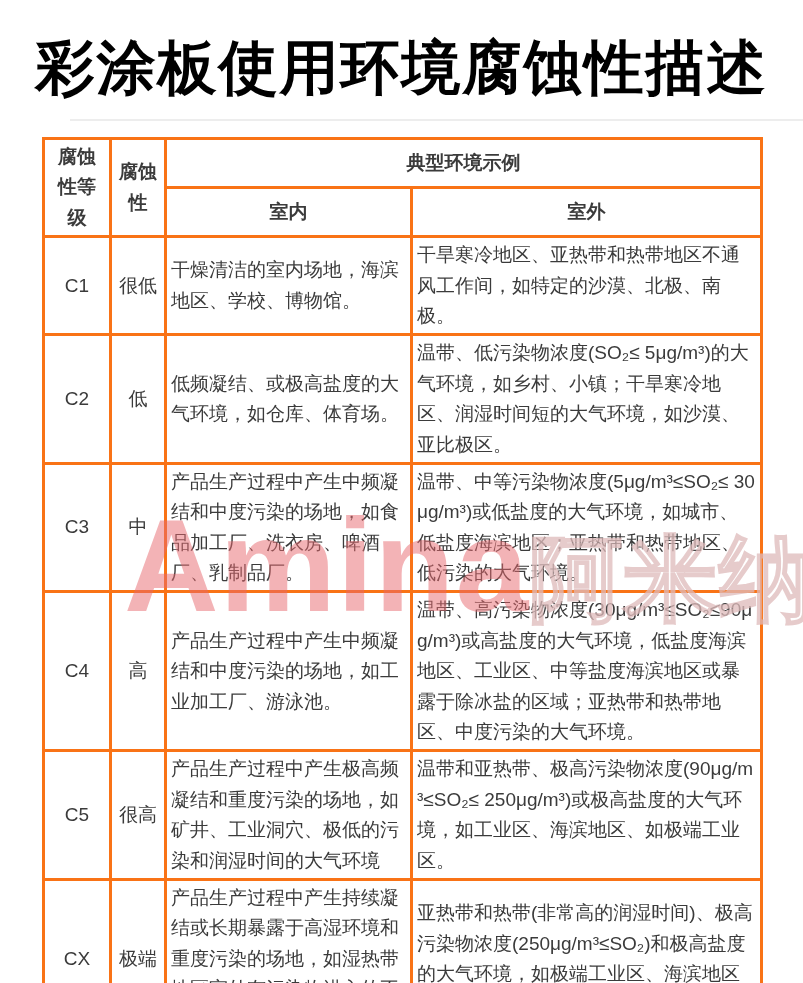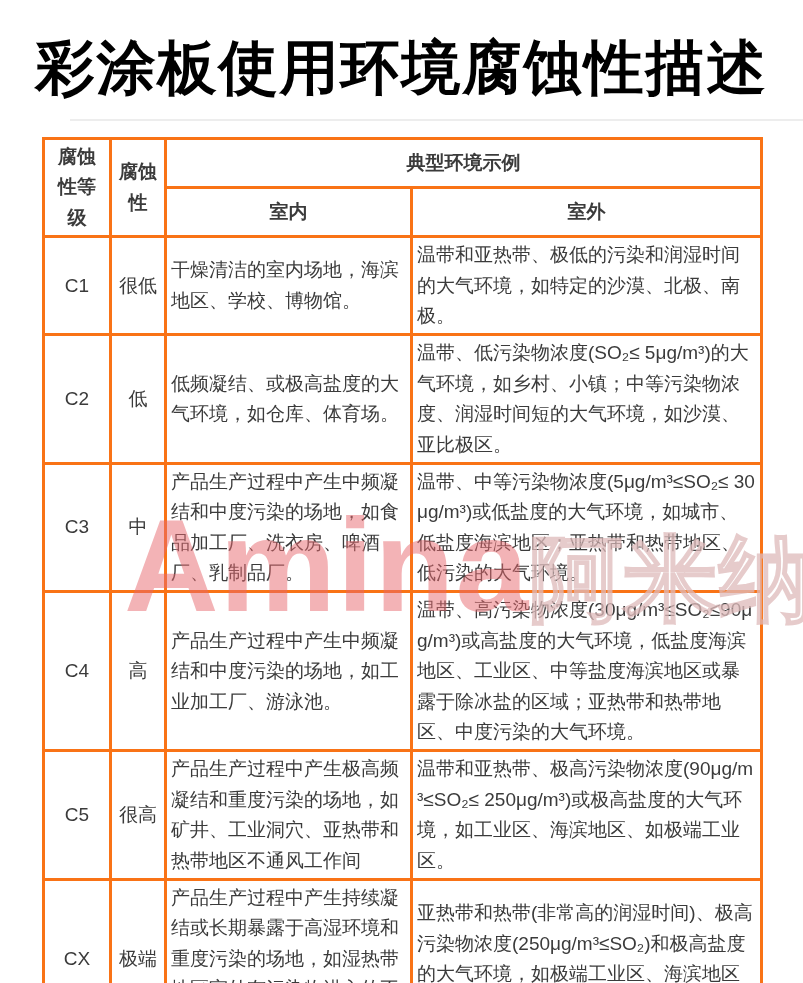--- a/index.html
+++ b/index.html
@@ -117,44 +117,44 @@
     </tr>
     <tr class="h2">
       <td class="c-head">室内</td>
       <td class="c-head">室外</td>
     </tr>
 
     <tr class="r-c1">
       <td class="c-grade">C1</td>
       <td class="c-level">很低</td>
       <td class="c-indoor">干燥清洁的室内场地，海滨地区、学校、博物馆。</td>
-      <td class="c-outdoor">温带和亚热带、极低的污染和润湿时间的大气环境，如特定的沙漠、北极、南极。</td>
+      <td class="c-outdoor">干旱寒冷地区、亚热带和热带地区不通风工作间，如特定的沙漠、北极、南极。</td>
     </tr>
     <tr class="r-c2">
       <td class="c-grade">C2</td>
       <td class="c-level">低</td>
       <td class="c-indoor">低频凝结、或极高盐度的大气环境，如仓库、体育场。</td>
-      <td class="c-outdoor">温带、低污染物浓度(SO₂≤ 5μg/m³)的大气环境，如乡村、小镇；中等污染物浓度、润湿时间短的大气环境，如沙漠、亚比极区。</td>
+      <td class="c-outdoor">温带、低污染物浓度(SO₂≤ 5μg/m³)的大气环境，如乡村、小镇；干旱寒冷地区、润湿时间短的大气环境，如沙漠、亚比极区。</td>
     </tr>
     <tr class="r-c3">
       <td class="c-grade">C3</td>
       <td class="c-level">中</td>
       <td class="c-indoor">产品生产过程中产生中频凝结和中度污染的场地，如食品加工厂、洗衣房、啤酒厂、乳制品厂。</td>
       <td class="c-outdoor">温带、中等污染物浓度(5μg/m³≤SO₂≤ 30μg/m³)或低盐度的大气环境，如城市、低盐度海滨地区；亚热带和热带地区、低污染的大气环境。</td>
     </tr>
     <tr class="r-c4">
       <td class="c-grade">C4</td>
       <td class="c-level">高</td>
       <td class="c-indoor">产品生产过程中产生中频凝结和中度污染的场地，如工业加工厂、游泳池。</td>
       <td class="c-outdoor">温带、高污染物浓度(30μg/m³≤SO₂≤90μg/m³)或高盐度的大气环境，低盐度海滨地区、工业区、中等盐度海滨地区或暴露于除冰盐的区域；亚热带和热带地区、中度污染的大气环境。</td>
     </tr>
     <tr class="r-c5">
       <td class="c-grade">C5</td>
       <td class="c-level">很高</td>
-      <td class="c-indoor">产品生产过程中产生极高频凝结和重度污染的场地，如矿井、工业洞穴、亚热带和热带地区不通风工作间</td>
+      <td class="c-indoor">产品生产过程中产生极高频凝结和重度污染的场地，如矿井、工业洞穴、极低的污染和润湿时间的大气环境</td>
       <td class="c-outdoor">温带和亚热带、极高污染物浓度(90μg/m³≤SO₂≤ 250μg/m³)或极高盐度的大气环境，如工业区、海滨地区、如极端工业区。</td>
     </tr>
     <tr class="r-cx">
       <td class="c-grade">CX</td>
       <td class="c-level">极端</td>
       <td class="c-indoor">产品生产过程中产生持续凝结或长期暴露于高湿环境和重度污染的场地，如湿热带地区室外有污染物进入的不通风工作间。</td>
       <td class="c-outdoor">亚热带和热带(非常高的润湿时间)、极高污染物浓度(250μg/m³≤SO₂)和极高盐度的大气环境，如极端工业区、海滨地区和近海地区、偶尔接触盐雾。</td>
     </tr>
   </tbody>
 </table>

